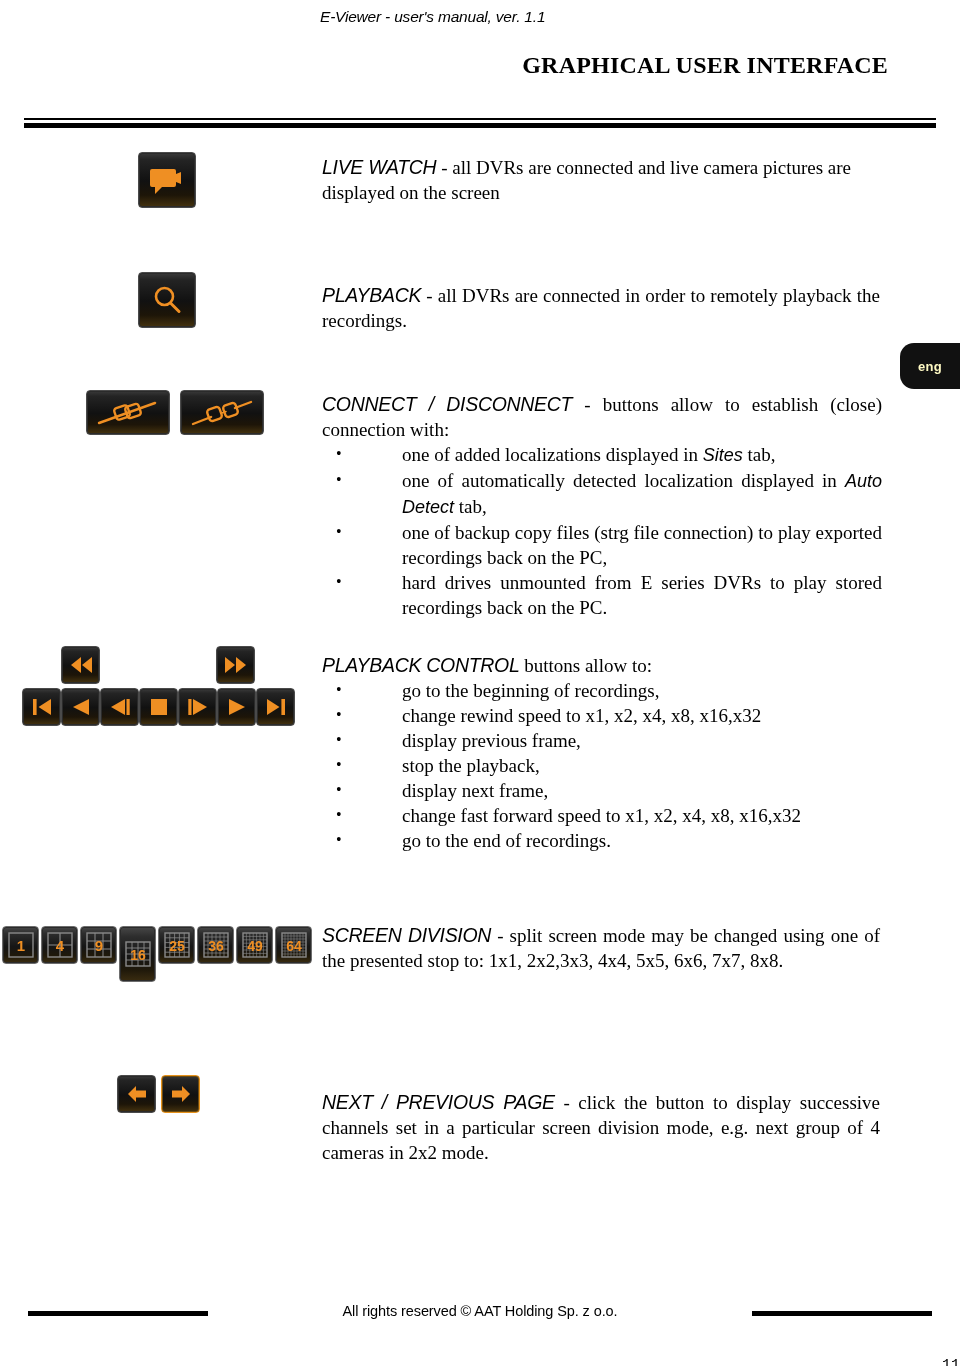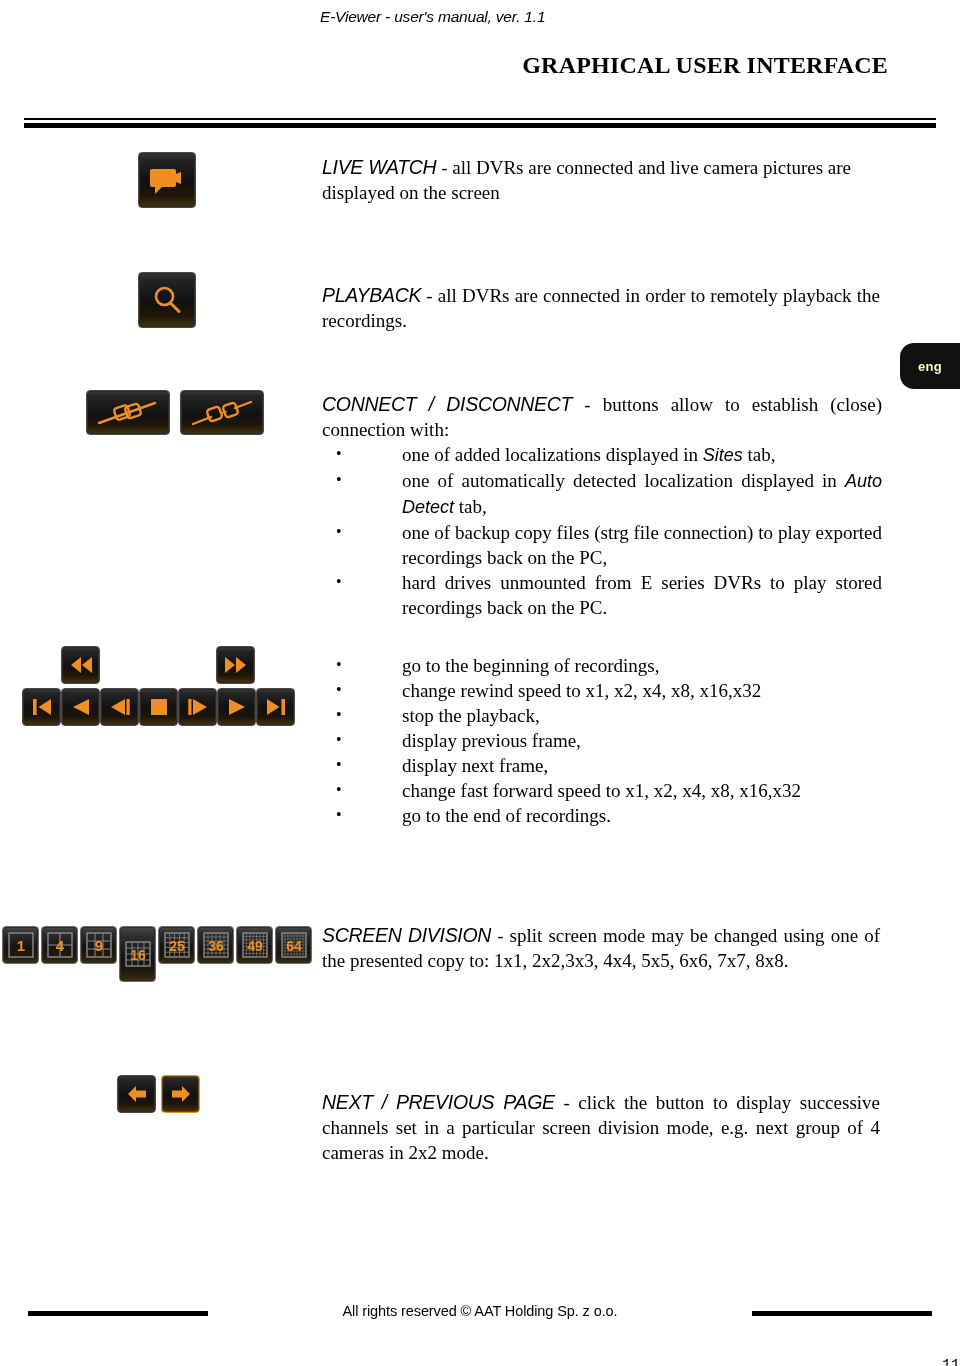--- a/index.html
+++ b/index.html
@@ -337,25 +337,28 @@
 <div class="btn" style="left:256px; top:688px; width:39px; height:38px;">
   <span class="glyph">
     <svg width="24" height="18" viewBox="0 0 24 18">
       <path class="ORANGE" d="M3 1 L3 17 L15.5 9 Z"></path>
       <rect class="ORANGE" x="17.4" y="1" width="3.6" height="16"></rect>
     </svg>
   </span>
 </div>
 
 <div class="para" style="left:322px; top:653px; width:560px;">
+  <div>
+    <span class="lead">PLAYBACK CONTROL</span><span> buttons allow to:</span>
+  </div>
   <ul class="bullets">
     <li><span>go to the beginning of recordings,</span></li>
     <li><span>change rewind speed to x1, x2, x4, x8, x16,x32</span></li>
+    <li><span>display previous frame,</span></li>
     <li><span>stop the playback,</span></li>
-    <li><span>display previous frame,</span></li>
     <li><span>display next frame,</span></li>
     <li><span>change fast forward speed to x1, x2, x4, x8, x16,x32</span></li>
     <li><span>go to the end of recordings.</span></li>
   </ul>
 </div>
 
 <div class="btn div" style="left:2px; top:926px; width:37px; height:38px;">
   <span class="glyph">
     <svg width="28" height="28" viewBox="0 0 28 28">
       <rect x="2" y="2" width="24" height="24" fill="none" stroke="#8a8a8a" stroke-width="1.4"></rect>
@@ -477,21 +480,21 @@
       <line x1="2" y1="14" x2="26" y2="14" stroke="#8a8a8a" stroke-width="0.55"></line>
       <line x1="2" y1="17" x2="26" y2="17" stroke="#8a8a8a" stroke-width="0.55"></line>
       <line x1="2" y1="20" x2="26" y2="20" stroke="#8a8a8a" stroke-width="0.55"></line>
       <line x1="2" y1="23" x2="26" y2="23" stroke="#8a8a8a" stroke-width="0.55"></line>
       <text x="14" y="20" text-anchor="middle" font-family="Liberation Sans, sans-serif" font-size="14" font-weight="bold" fill="#ef8f23">64</text>
     </svg>
   </span>
 </div>
 
 <div class="para just" style="left:322px; top:923px; width:558px;">
-  <span class="lead">SCREEN DIVISION</span><span> - split screen mode may be changed using one of the presented copy to: 1x1, 2x2,3x3, 4x4, 5x5, 6x6, 7x7, 8x8.</span>
+  <span class="lead">SCREEN DIVISION</span><span> - split screen mode may be changed using one of the presented stop to: 1x1, 2x2,3x3, 4x4, 5x5, 6x6, 7x7, 8x8.</span>
 </div>
 
 <div class="btn" style="left:117px; top:1075px; width:39px; height:38px;">
   <span class="glyph">
     <svg width="24" height="22" viewBox="0 0 24 22">
       <path class="ORANGE" d="M3 11 L11 3 L11 7.5 L21 7.5 L21 14.5 L11 14.5 L11 19 Z"></path>
     </svg>
   </span>
 </div>
 

